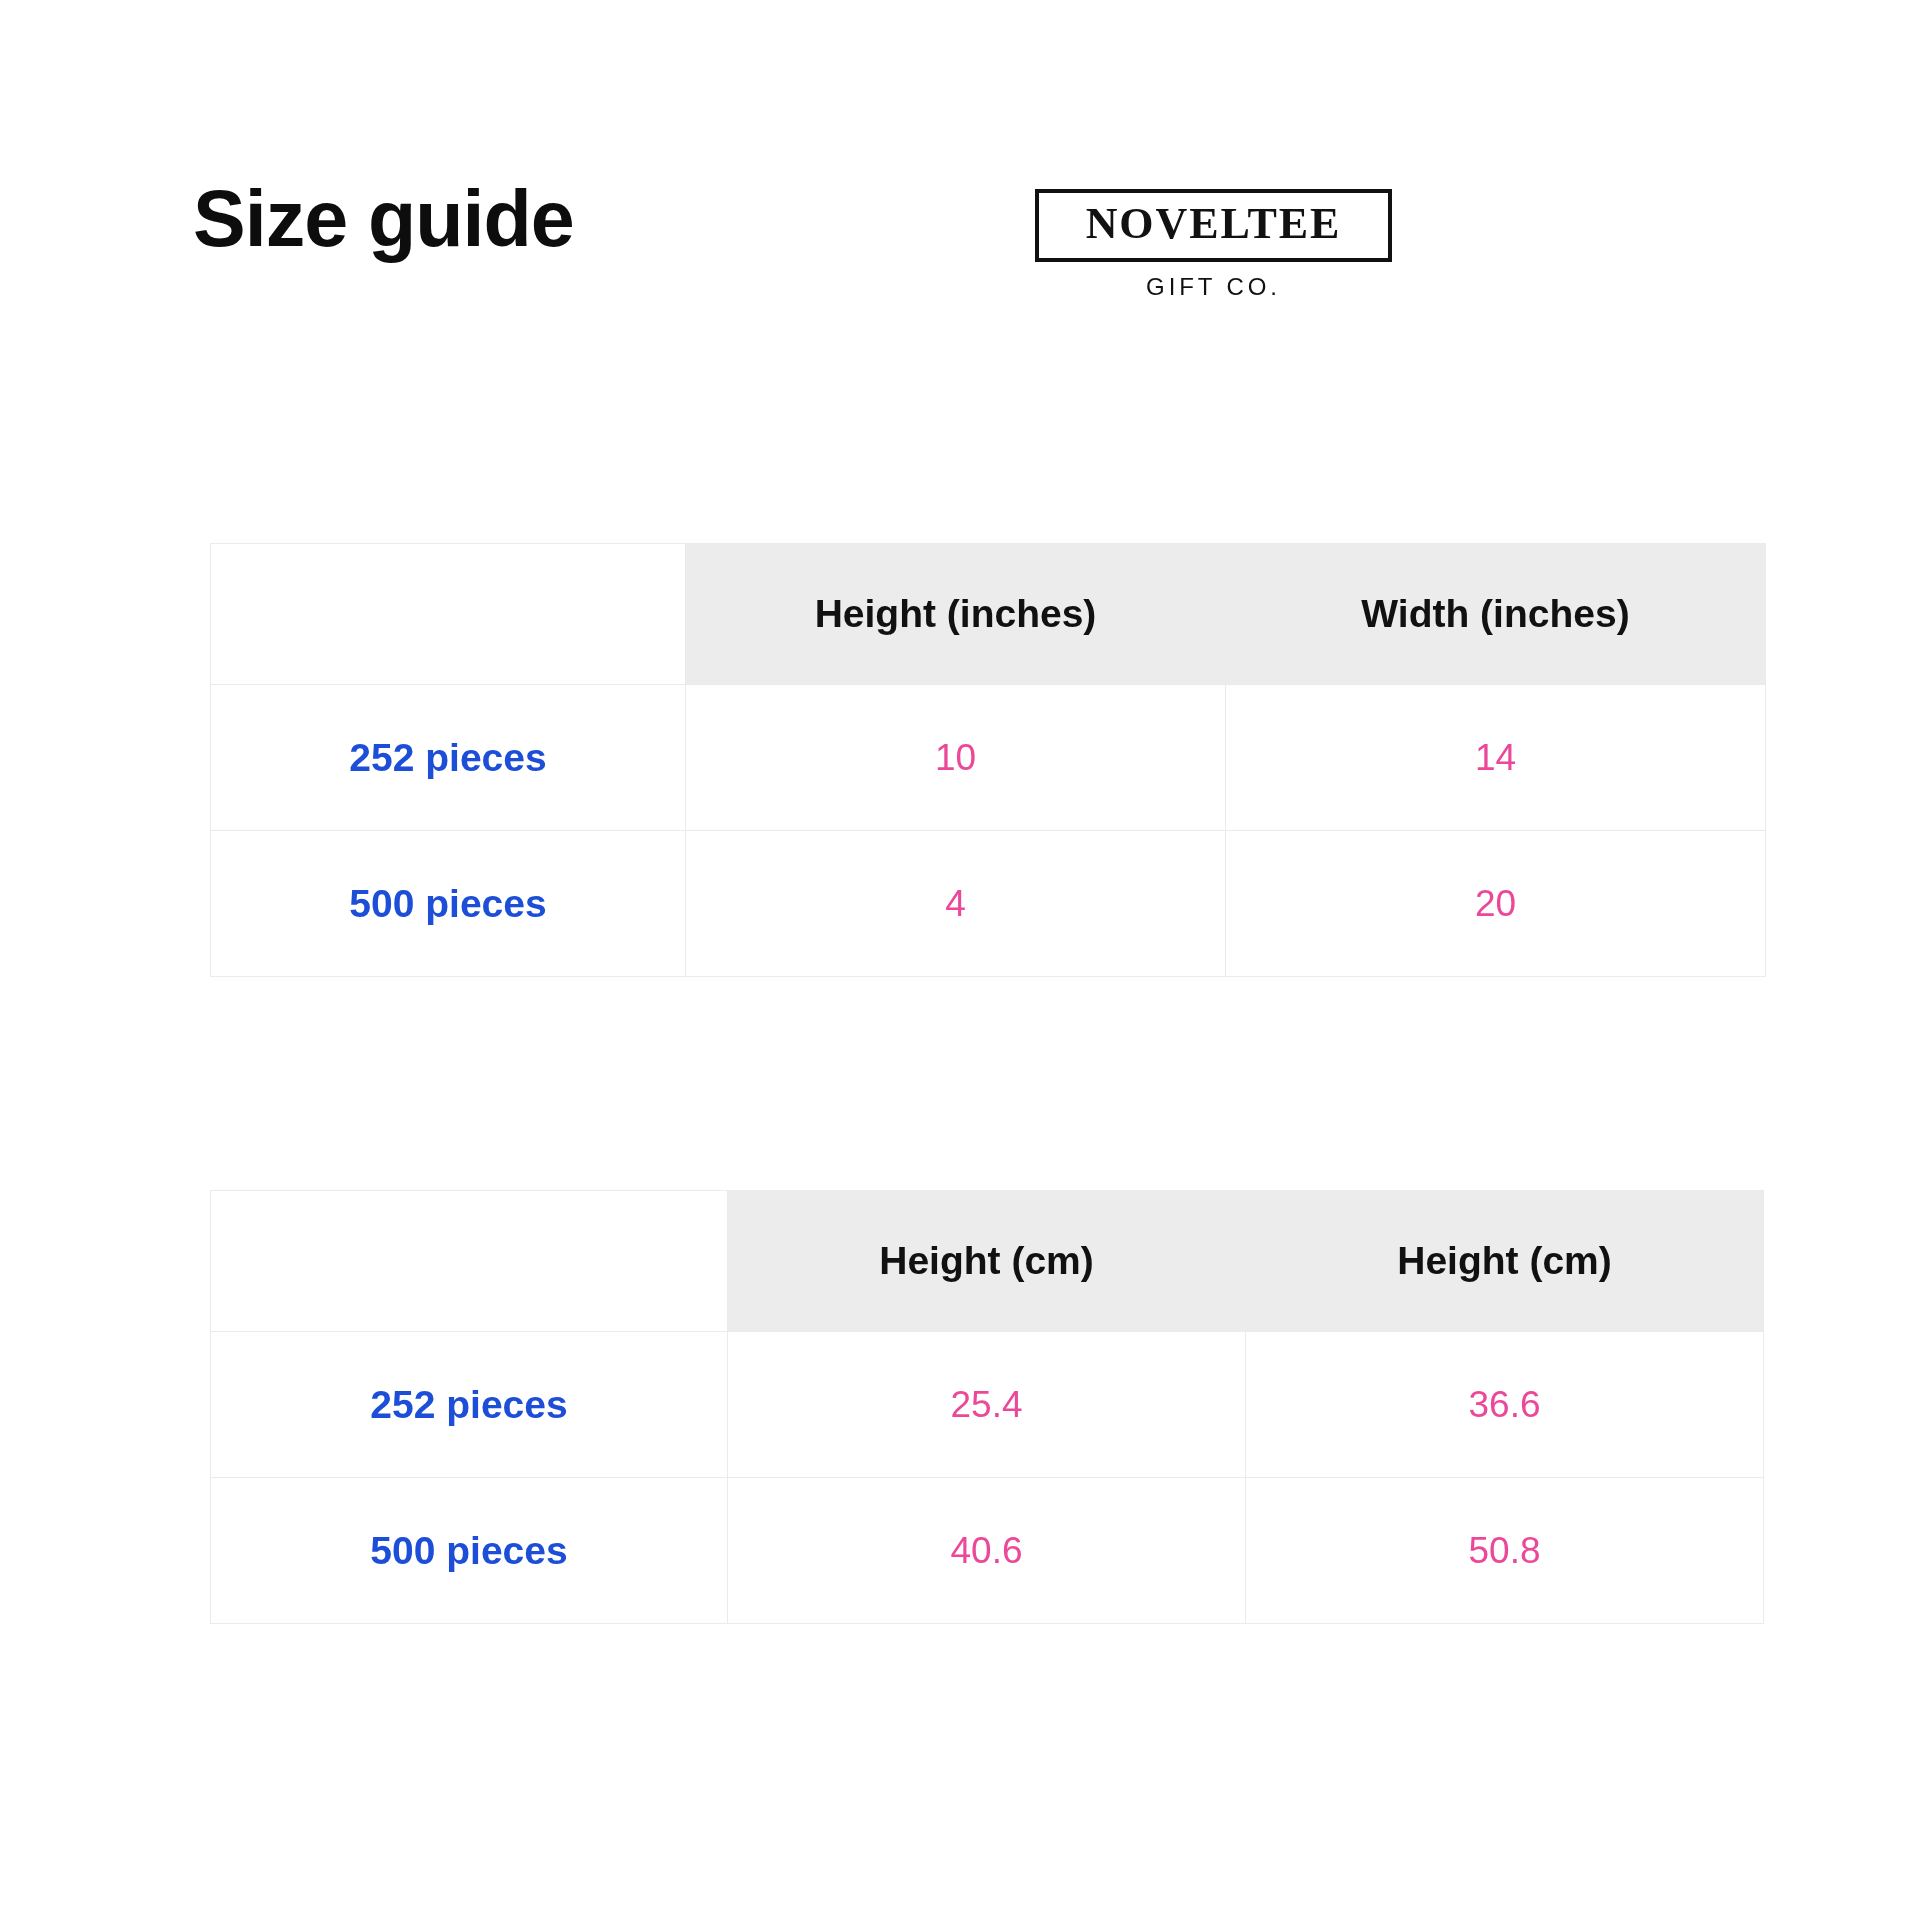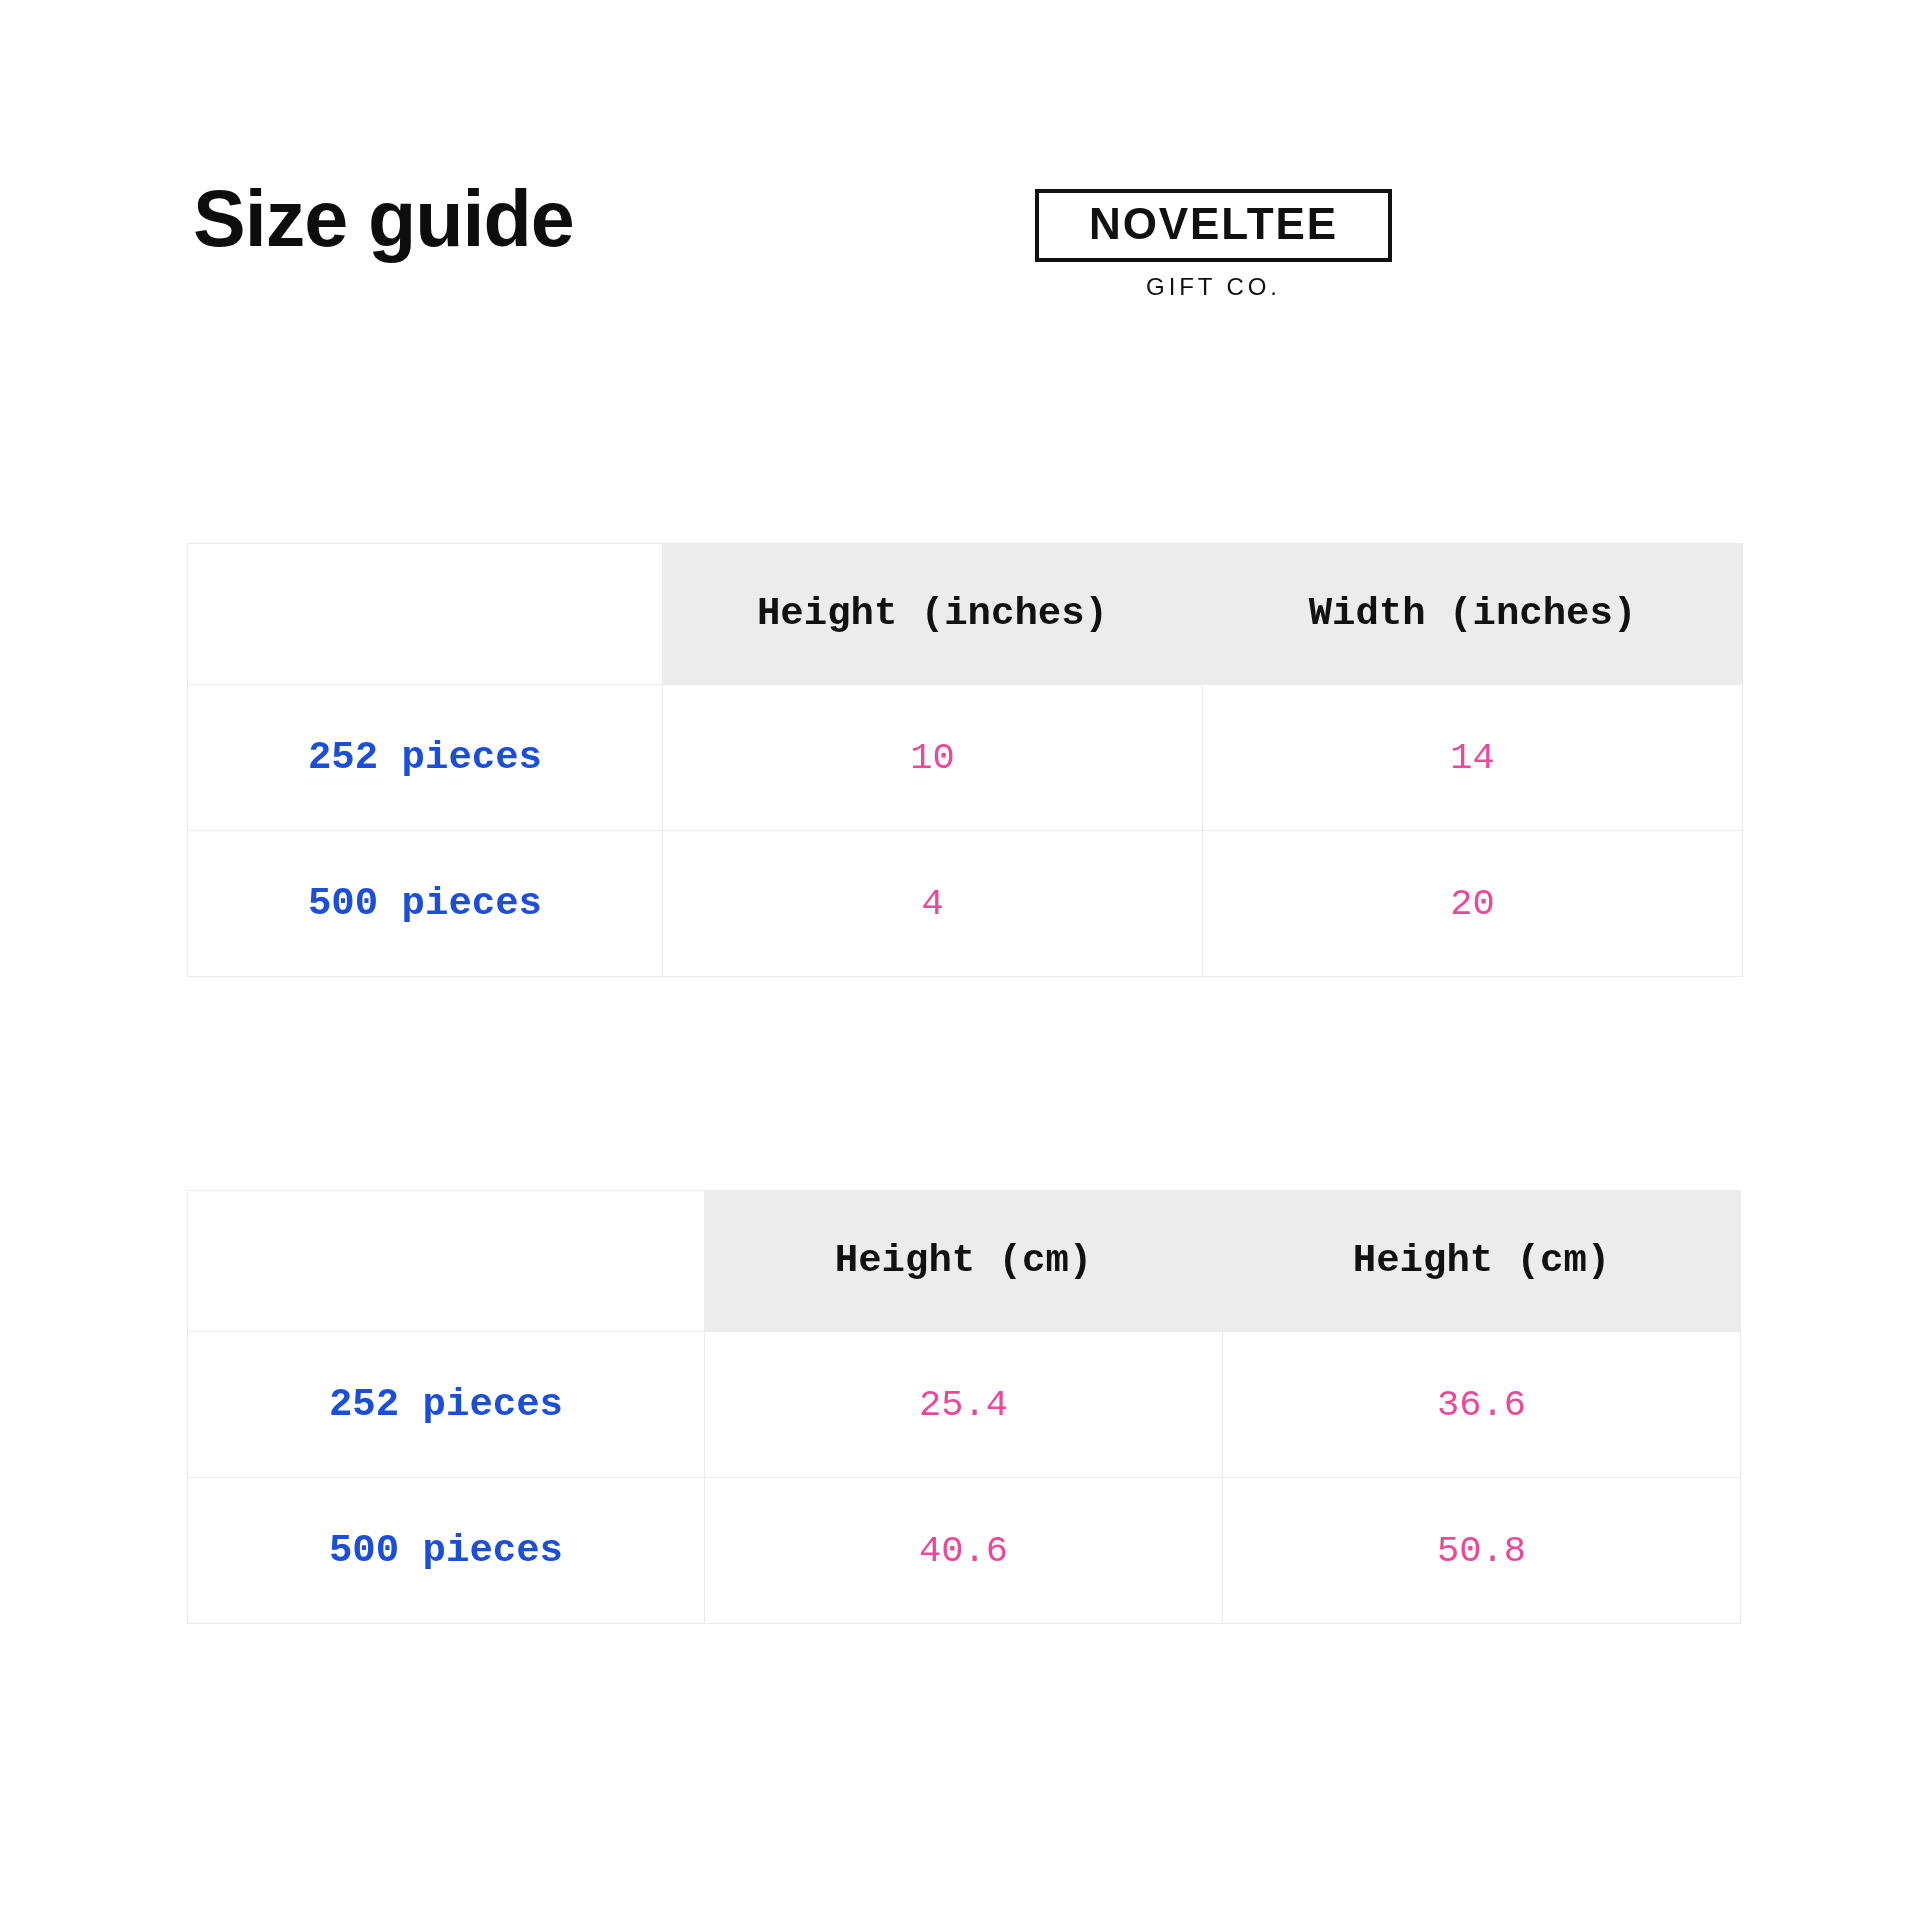--- a/index.html
+++ b/index.html
@@ -44,45 +44,45 @@
     position: absolute;
     right: 0;
     top: 9.7px;
     width: 357px;
     text-align: center;
   }
   .brand-box {
     border: 4.8px solid #111111;
     padding: 9.7px 17.4px 11.6px 17.4px;
     display: block;
+    font-family: Liberation Serif, serif;
   }
   .brand-name {
     font-size: 44px;
     font-weight: 700;
     letter-spacing: 1.9px;
     line-height: 1;
     color: #111111;
     white-space: nowrap;
   }
   .brand-sub {
     margin-top: 13.5px;
     font-size: 24px;
     letter-spacing: 3.9px;
     color: #111111;
     line-height: 1;
   }
 
   
   .size-table {
     position: absolute;
-    left: 187px;
+    left: 210px;
     width: 1554px;
     border-collapse: collapse;
     table-layout: fixed;
-    font-family: Liberation Mono, monospace;
   }
   .table-inches { top: 543px; }
   .table-cm { top: 1190px; }
 
   .size-table td, .size-table th {
     border: 1px solid #eceaea;
     padding: 0;
     text-align: center;
     vertical-align: middle;
   }

